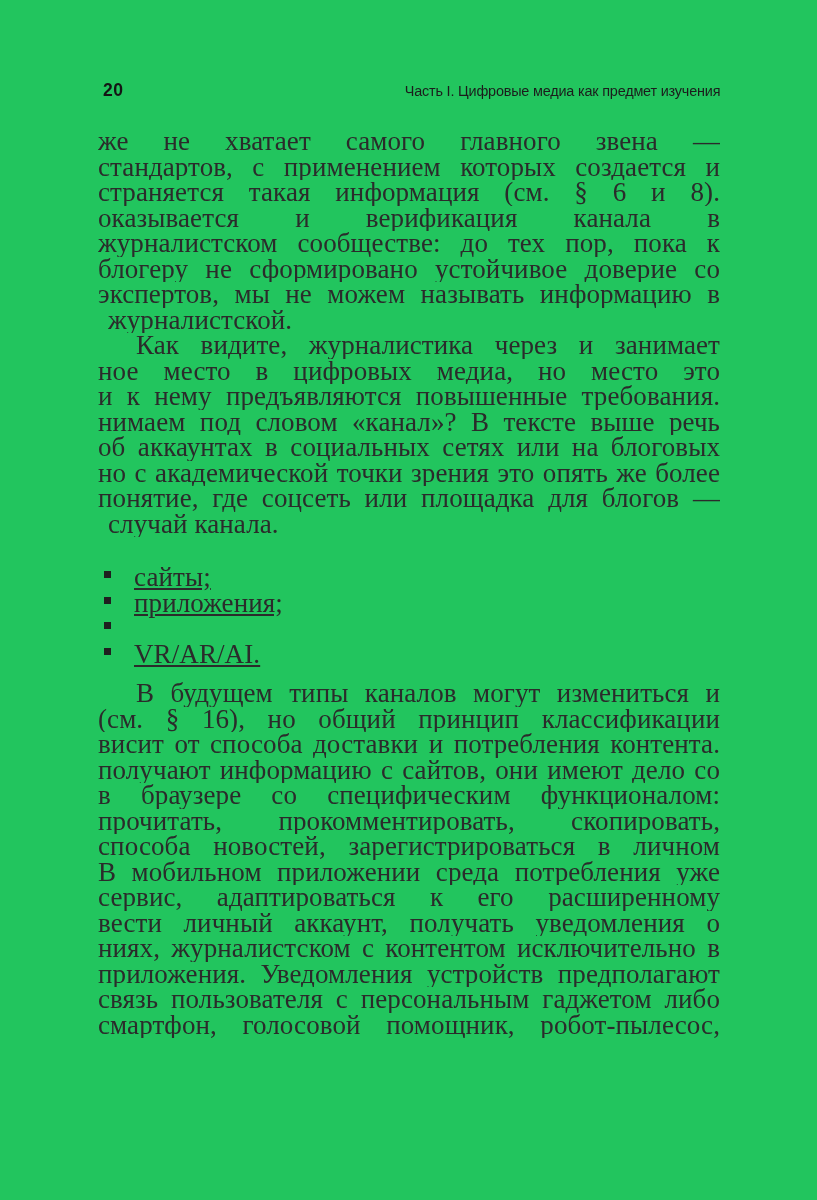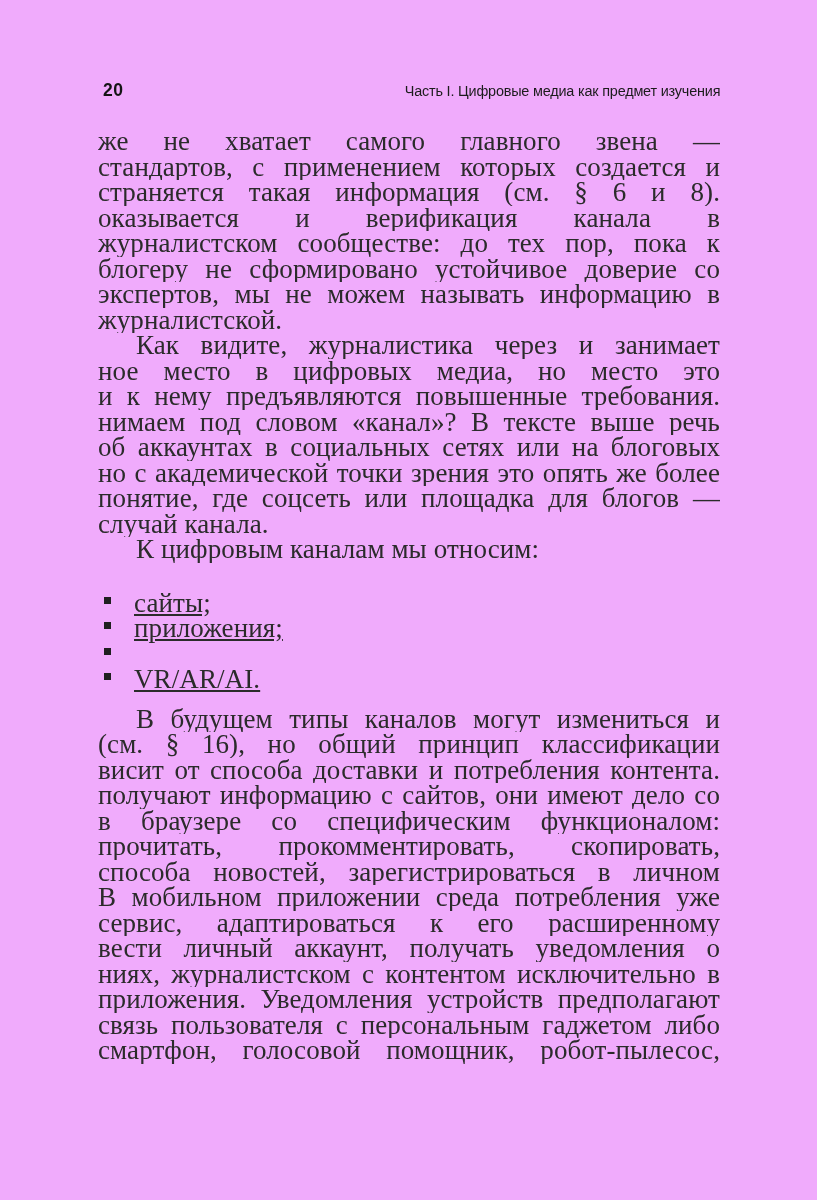--- a/index.html
+++ b/index.html
@@ -5,21 +5,21 @@
   * { margin: 0; padding: 0; box-sizing: border-box; }
   html, body {
     width: 817px; height: 1200px;
     background: #ffffff;
     font-family: "Liberation Serif", serif;
     position: relative;
     overflow: hidden;
   }
   .page {
     position: absolute; inset: 0;
-    background: #f0abfc;
+    background: #22c55e;
   }
   
   .page-header {
     position: absolute;
     left: 98px; right: 97px; top: 80px; height: 24px;
     font-family: "Liberation Sans", sans-serif;
     color: #1a1a1a;
   }
   .page-number {
     position: absolute; left: 5px; top: 0;
@@ -43,21 +43,21 @@
     letter-spacing: 0.1px;
   }
   .paragraph { }
   .line {
     height: 25.5px;
     overflow: hidden;
     text-align: justify;
     text-align-last: justify;
   }
   .line.indent { text-indent: 38px; }
-  .line.last-left { text-align-last: left; }
+  .line.last-left { text-align-last: left; margin-left: 10px; }
   
   .check-list { margin: 28px 0 14px; text-decoration: underline; }
   .list-item {
     position: relative;
     height: 25.5px;
     padding-left: 36px;
   }
   .bullet {
     position: absolute;
     left: 6px; top: 6px;
@@ -93,23 +93,20 @@
       <div class="paragraph">
         <div class="line indent">Как видите, журналистика через и занимает условно скром-</div>
         <div class="line">ное место в цифровых медиа, но место это достаточно значимое,</div>
         <div class="line">и к нему предъявляются повышенные требования. Что мы по-</div>
         <div class="line">нимаем под словом «канал»? В тексте выше речь шла, конечно,</div>
         <div class="line">об аккаунтах в социальных сетях или на блоговых платформах,</div>
         <div class="line">но с академической точки зрения это опять же более широкое</div>
         <div class="line">понятие, где соцсеть или площадка для блогов — частный</div>
         <div class="line last-left">случай канала.</div>
       </div>
-      <div class="paragraph">
-        <div class="line indent last-left">К цифровым каналам мы относим:</div>
-      </div>
       <div class="check-list">
         <div class="list-item"><span class="bullet"></span><span>сайты;</span></div>
         <div class="list-item"><span class="bullet"></span><span>приложения;</span></div>
         <div class="list-item"><span class="bullet"></span></div>
         <div class="list-item"><span class="bullet"></span><span>VR/AR/AI.</span></div>
       </div>
       <div class="paragraph">
         <div class="line indent">В будущем типы каналов могут измениться и расшириться</div>
         <div class="line">(см. § 16), но общий принцип классификации понятен: он за-</div>
         <div class="line">висит от способа доставки и потребления контента. Когда люди</div>

